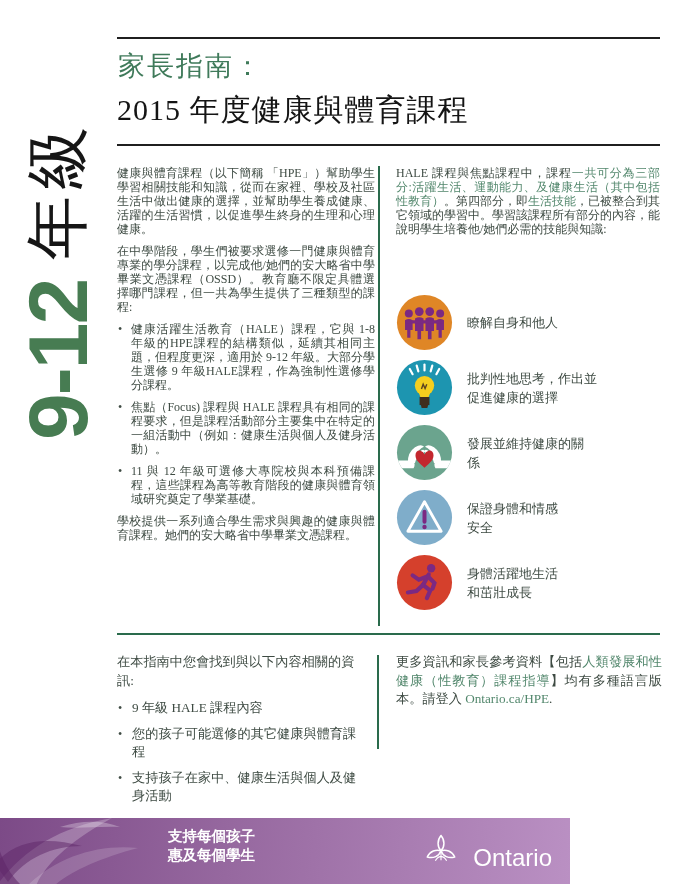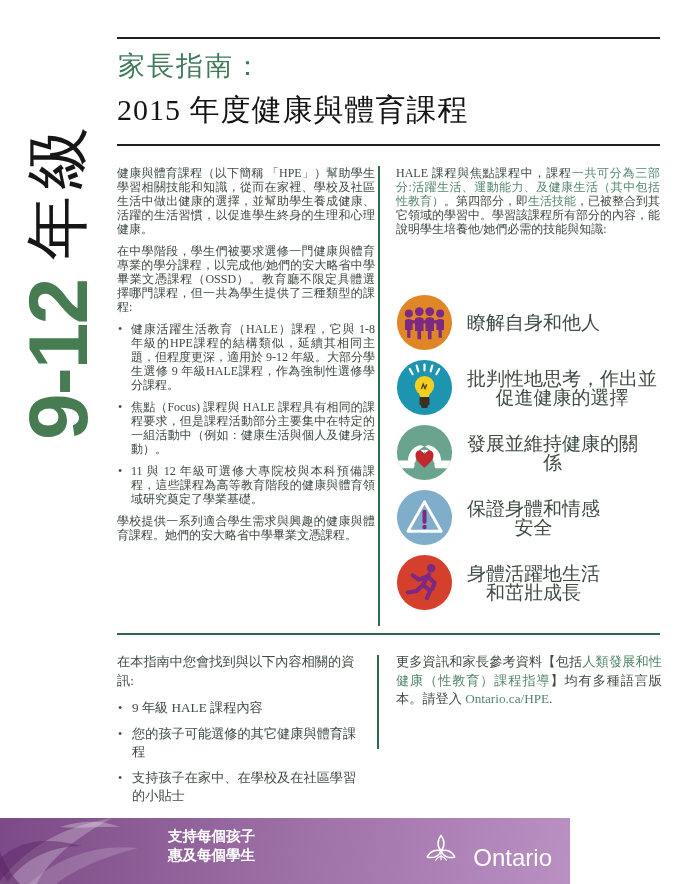--- a/index.html
+++ b/index.html
@@ -68,22 +68,22 @@
   .seg-dark{color:var(--body-text);}
   .seg-green{color:var(--highlight-green);}
   .seg-link{color:var(--highlight-green);cursor:pointer;}
 
   
   .skills{position:absolute;left:396px;top:294px;width:266px;}
   .skill-row{display:flex;align-items:center;margin-bottom:8px;}
   .skill-icon{width:57px;height:57px;flex:0 0 57px;}
   .skill-icon svg{display:block;}
   .skill-label{
-    margin-left:14px;font-size:19px;line-height:19px;
-    color:var(--body-text);white-space:pre-line;text-align:center;
+    margin-left:14px;font-size:13px;line-height:19px;
+    color:var(--body-text);white-space:pre-line;text-align:left;
   }
 
   
   .h-divider{position:absolute;left:117px;top:633px;width:543px;height:2px;background:var(--divider-green);}
   .bottom-left{position:absolute;left:117px;top:653px;width:252px;font-size:13.2px;line-height:18.5px;}
   .bottom-left .bl-heading{margin-bottom:9px;}
   .bottom-left ul.dash-list li{margin-bottom:7px;padding-left:15px;}
   .v-divider-2{position:absolute;left:377px;top:655px;width:2px;height:94px;background:var(--divider-green);}
   .bottom-right{position:absolute;left:396px;top:653px;width:266px;font-size:13.2px;line-height:18.5px;text-align:justify;}
 
@@ -231,21 +231,21 @@
       </div>
     </div>
 
   <div class="h-divider"></div>
 
   <div class="bottom-left">
     <div class="bl-heading">在本指南中您會找到與以下內容相關的資訊:</div>
     <ul class="dash-list">
         <li>9 年級 HALE 課程內容</li>
         <li>您的孩子可能選修的其它健康與體育課程</li>
-        <li>支持孩子在家中、在學校及在社區學習的小貼士</li>
+        <li>支持孩子在家中、健康生活與個人及健身活動</li>
       </ul>
   </div>
 
   <div class="v-divider-2"></div>
 
   <div class="bottom-right"><span class="seg-dark">更多資訊和家長參考資料【包括</span><span class="seg-green">人類發展和性健康（性教育）課程指導</span><span class="seg-dark">】均有多種語言版本。請登入 </span><span class="seg-link">Ontario.ca/HPE</span><span class="seg-dark">.</span></div>
 
   <div class="footer">
     <svg class="footer-deco" viewBox="0 0 160 66" preserveAspectRatio="none">
       <path d="M-5 70 C 20 35, 55 10, 112 0 C 72 22, 45 45, 35 70 Z" fill="rgba(255,255,255,0.24)"></path>

